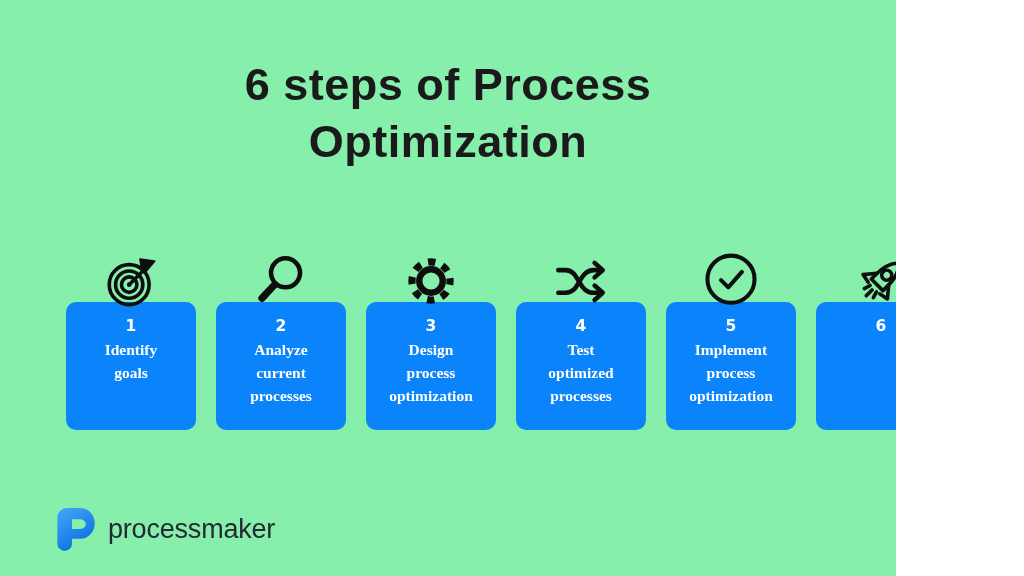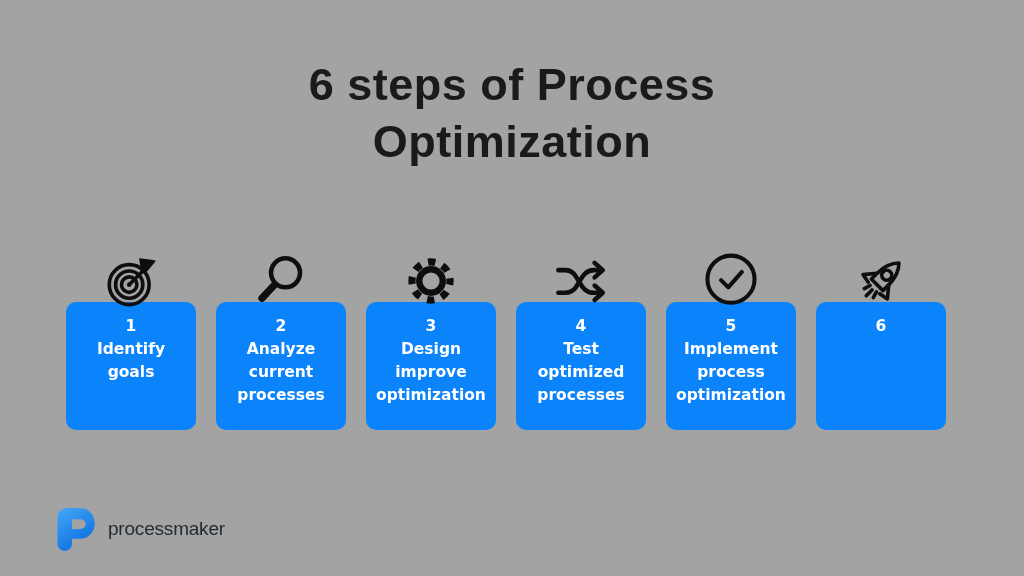--- a/index.html
+++ b/index.html
@@ -1,19 +1,19 @@
 <!DOCTYPE html>
 <html><head>
 <meta charset="utf-8">
 <style>
   html,body{margin:0;padding:0;}
   .canvas{
     position:relative;
-    width:1024px;height:576px;
-    background:#a3a3a3;
+    width:896px;height:576px;
+    background:#86efac;
     overflow:hidden;
     font-family:"Liberation Sans",sans-serif;
   }
   
   .title{
     position:absolute;top:56px;left:0;width:100%;
     text-align:center;
     color:#1a1a1a;
     font-size:45px;line-height:57px;font-weight:600;
     letter-spacing:.5px;
@@ -35,29 +35,29 @@
     background:#0b83fb;
     border-radius:10px;
     box-sizing:border-box;
     padding-top:13px;
     text-align:center;
     color:#ffffff;
     font-family:"DejaVu Sans","Liberation Sans",sans-serif;
     font-weight:bold;
     font-size:15.5px;line-height:23px;
   }
-  .card .label{white-space:pre-line;}
+  .card .label{white-space:pre-line;font-family:Liberation Serif, serif;}
   
   .footer{
     position:absolute;left:46px;top:503px;
     display:flex;align-items:center;gap:10px;
   }
   .brand-text{
     color:#232b33;
-    font-size:19px;font-weight:500;
+    font-size:27px;font-weight:500;
     letter-spacing:-0.2px;
   }
   svg{display:block;}
 </style>
 </head>
 <body>
 
 <div class="canvas">
 
   <div class="title">
@@ -103,21 +103,21 @@
     <div class="step">
       <div class="icon-wrap">
         <svg width="58" height="58" viewBox="0 0 64 64" fill="none" stroke="#0e0e0e">
           <circle cx="32" cy="32" r="21" stroke-width="8" stroke-dasharray="8.2 8.3" stroke-dashoffset="4"></circle>
           <circle cx="32" cy="32" r="13" stroke-width="7"></circle>
         </svg>
       </div>
       <div class="card">
         <div class="num">3</div>
         <div class="label">Design
-improve
+process
 optimization</div>
       </div>
     </div>
 
     <div class="step">
       <div class="icon-wrap">
         <svg width="58" height="58" viewBox="0 0 64 64" fill="none" stroke="#0e0e0e" stroke-linecap="round" stroke-linejoin="round">
           <path d="M7,45 H15 C23,45 26,40 30,33 C34,26 38,20 46,20 H53" stroke-width="5"></path>
           <path d="M7,20 H15 C23,20 26,26 30,33 C34,40 38,45 46,45 H53" stroke-width="5"></path>
           <polyline points="47,12 56,20 47,28" stroke-width="5"></polyline>

